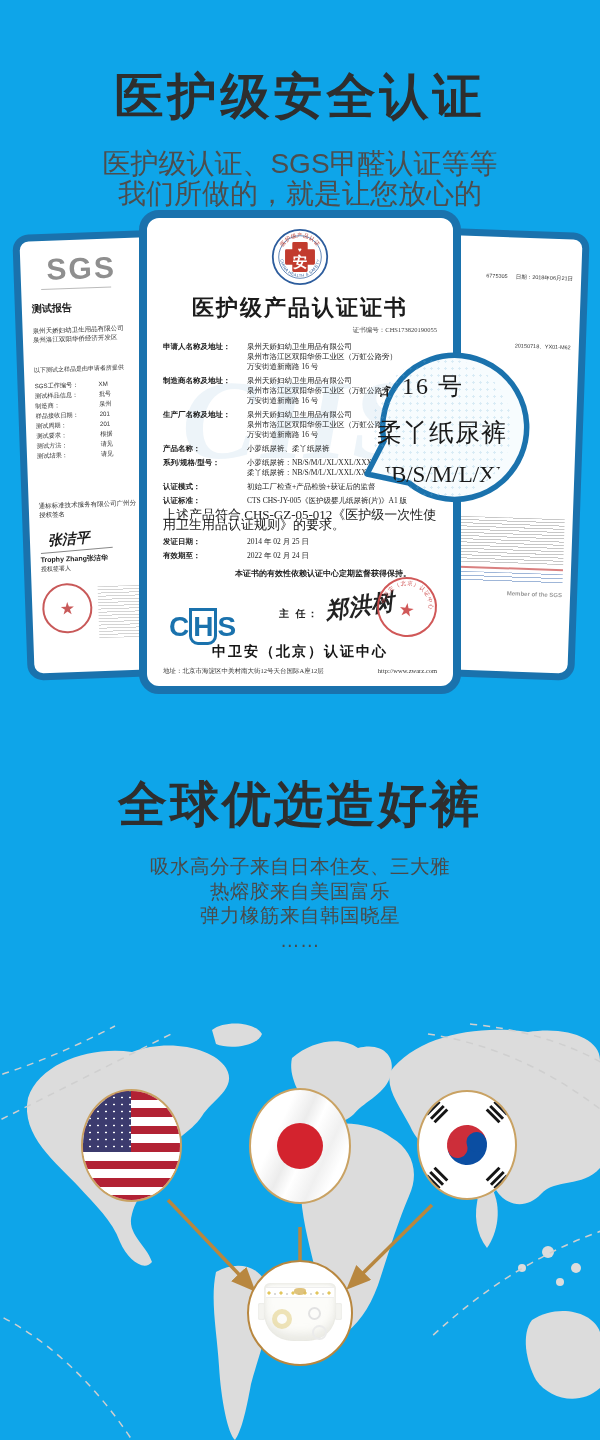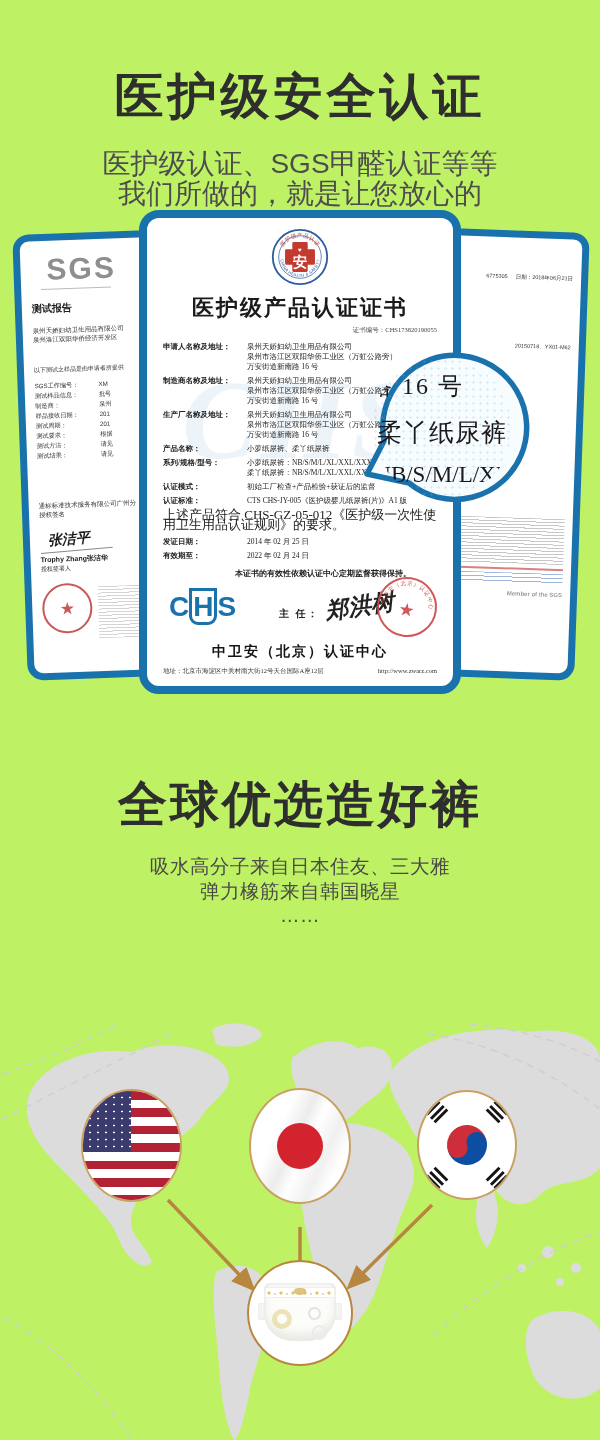--- a/index.html
+++ b/index.html
@@ -1,17 +1,17 @@
 <!DOCTYPE html>
 <html><head>
 <meta charset="utf-8">
 <style>
   * { margin:0; padding:0; box-sizing:border-box; }
   body { background:#fff; font-family:"Liberation Sans","DejaVu Sans",sans-serif; }
-  .page { position:relative; width:600px; height:1440px; margin:0 auto; background:#bef264; overflow:hidden; }
+  .page { position:relative; width:600px; height:1440px; margin:0 auto; background:#0ea5e9; overflow:hidden; }
 
   
   .s1-title { position:absolute; top:70px; left:0; width:100%; text-align:center;
     font-size:49px; font-weight:800; letter-spacing:4px; color:#2e2e2e; line-height:1.1; }
   .s1-sub { position:absolute; top:149px; left:0; width:100%; text-align:center;
     font-size:28px; line-height:30px; color:#4d4d4d; }
 
   
   .collage { position:absolute; top:202px; left:0; width:600px; height:505px; }
   .cert { position:absolute; background:#fff; border:7px solid #1a72ad; border-radius:16px; overflow:hidden; }
@@ -57,21 +57,21 @@
   .cert-no { text-align:right; font-size:6.5px; color:#444; margin-top:3px; font-family:"Liberation Serif","DejaVu Serif",serif; }
   .fields { margin-top:7px; position:relative; font-family:"Liberation Serif","DejaVu Serif",serif; }
   .watermark { position:absolute; top:22px; left:0; right:0; text-align:center; font-size:112px; font-weight:900;
     font-style:italic; letter-spacing:4px; color:rgba(30,115,175,0.08); line-height:1; pointer-events:none; }
   .frow { display:flex; margin-bottom:4px; font-size:7.5px; line-height:10px; color:#222; position:relative; }
   .frow .flabel { width:84px; flex:none; font-weight:bold; }
   .frow .fvals { flex:1; }
   .conform { font-size:13px; line-height:10px; color:#222; margin:2px 0 7px; }
   .note { margin-top:7px; font-size:8px; font-weight:bold; color:#222; text-align:right; padding-right:26px; }
   .sign-row { position:relative; height:58px; margin-top:4px; }
-  .chs-logo { position:absolute; left:6px; top:8px; font-size:28px; font-weight:900; color:#1a72ad; letter-spacing:0; }
+  .chs-logo { position:absolute; left:6px; top:28px; font-size:28px; font-weight:900; color:#1a72ad; letter-spacing:0; }
   .chs-logo .chs-h { border:3px solid #1a72ad; border-radius:0 0 9px 9px; padding:0 1px; }
   .director-label { position:absolute; left:116px; top:24px; font-size:10px; font-weight:bold;
     font-family:"Liberation Serif","DejaVu Serif",serif; color:#222; letter-spacing:2px; }
   .director-sign { position:absolute; left:162px; top:8px; font-size:23px; font-family:"Liberation Serif","DejaVu Serif",serif;
     font-style:italic; font-weight:bold; color:#222; transform:rotate(-8deg); }
   .seal { position:absolute; right:-2px; top:-8px; transform:rotate(8deg); opacity:.92; }
   .issuer { text-align:center; font-size:14px; font-weight:800; color:#141414; letter-spacing:2px; margin-top:2px; }
   .addr-row { display:flex; justify-content:space-between; font-size:6.5px; color:#333; margin-top:6px;
     font-family:"Liberation Serif","DejaVu Serif",serif; }
 
@@ -321,20 +321,21 @@
         <div class="bubble-line bl1">路 16 号</div>
         <div class="bubble-line bl3">NB/S/M/L/XL</div>
         <div class="bubble-line bl2">柔丫纸尿裤</div>
       </div>
     </div>
   </div>
 
   <h2 class="s2-title">全球优选造好裤</h2>
   <div class="s2-lines">
     <div>吸水高分子来自日本住友、三大雅</div>
+    <div>热熔胶来自美国富乐</div>
     <div>弹力橡筋来自韩国晓星</div>
     <div>……</div>
   </div>
 
   <div class="map">
     <svg class="mapbg" width="600" height="420" viewBox="0 0 600 420">
       <g fill="#dcdcdc" stroke="none">
         <path d="M28,78 C40,42 92,26 132,32 C168,18 214,28 226,48 C238,68 212,80 202,96 C190,114 172,118 162,140 C152,164 138,172 132,194 C126,214 146,224 152,242 C144,252 128,240 120,222 C112,200 96,186 78,166 C58,144 20,116 28,78 Z"></path>
         <path d="M212,10 C225,0 255,2 262,14 C258,26 230,30 216,24 Z"></path>
         <path d="M216,252 C240,238 266,248 269,274 C272,304 259,334 251,364 C246,392 241,412 235,420 C228,414 221,380 219,346 C217,312 210,280 216,252 Z"></path>

